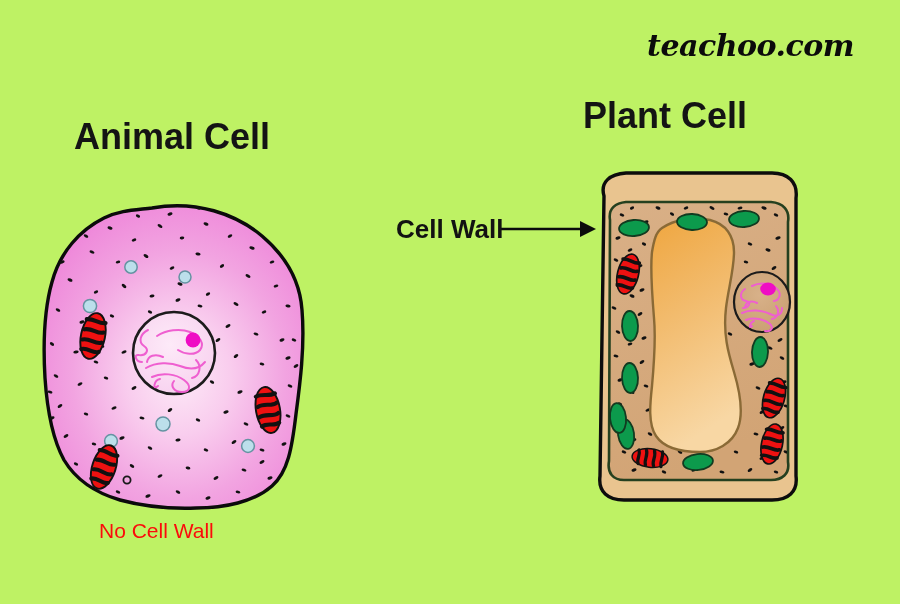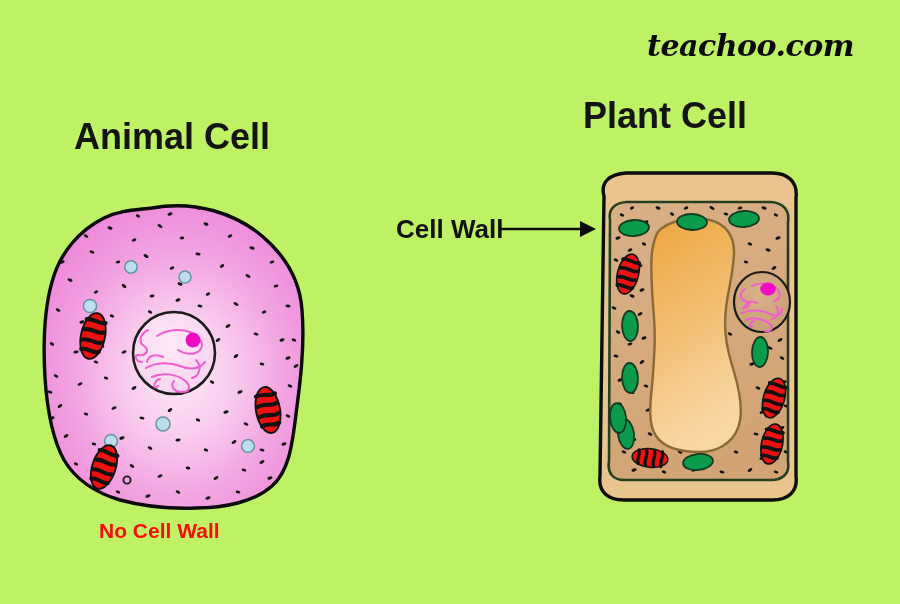--- a/index.html
+++ b/index.html
@@ -38,21 +38,21 @@
     white-space: nowrap;
   }
   #title-animal { left: 74px;  top: 116px; }
   #title-plant  { left: 583px; top: 95px; }
 
   .caption-red {
     position: absolute;
     left: 99px;
     top: 519px;
     font-family: "Liberation Sans", sans-serif;
-    font-weight: 700;
+    font-weight: 400;
     font-size: 21px;
     color: #fb0b0b;
     white-space: nowrap;
   }
   .callout-label {
     position: absolute;
     left: 396px;
     top: 214px;
     font-family: "Liberation Sans", sans-serif;
     font-weight: 700;

